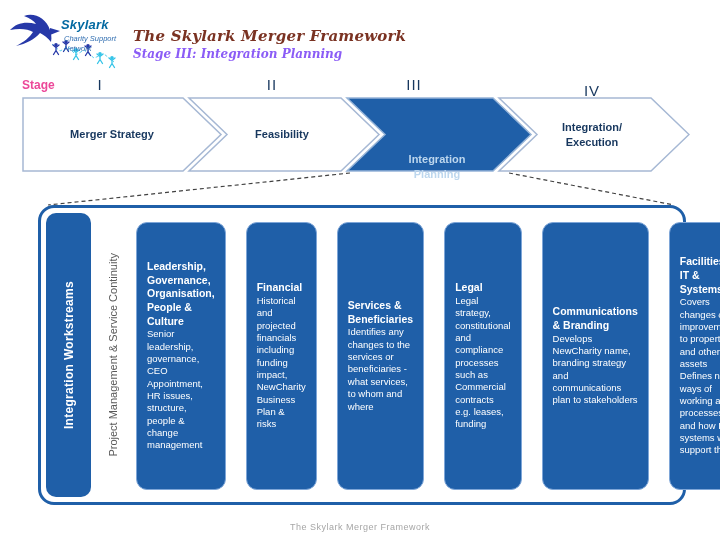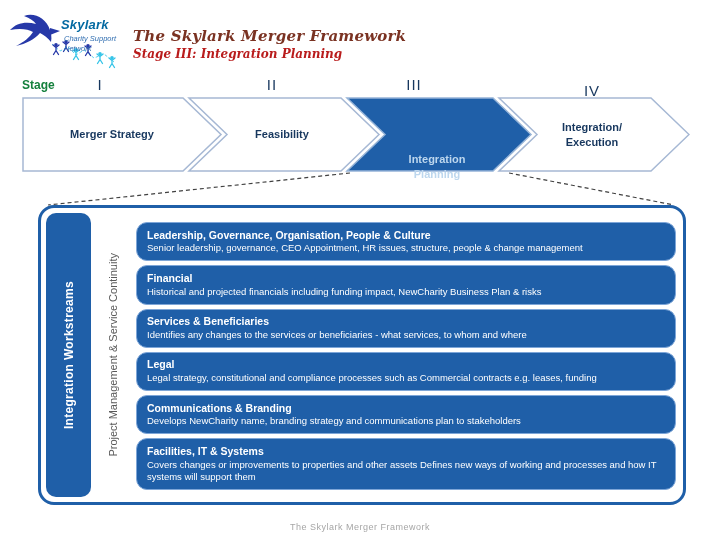--- a/index.html
+++ b/index.html
@@ -30,27 +30,27 @@
   .title {
     position: absolute; left: 133px; top: 27px;
     font-family: "DejaVu Serif", serif;
     font-weight: bold; font-style: italic;
     font-size: 15px; color: #7a3222; letter-spacing: .2px;
   }
   .subtitle {
     position: absolute; left: 133px; top: 47px;
     font-family: "DejaVu Serif", serif;
     font-weight: bold; font-style: italic;
-    font-size: 12px; color: #b91c1c;
+    font-size: 12px; color: #8b5cf6;
   }
 
   
   .stage-label {
     position: absolute; left: 22px; top: 78px;
-    font-size: 12px; font-weight: bold; color: #15803d;
+    font-size: 12px; font-weight: bold; color: #ec4899;
   }
   .numeral {
     position: absolute; top: 76px; width: 40px; text-align: center;
     font-size: 15px; color: #17375e; letter-spacing: 1px;
   }
   .n1 { left: 80px; } .n2 { left: 252px; } .n3 { left: 394px; } .n4 { left: 572px; margin-top: 6px; }
 
   
   .arrow-band { position: absolute; left: 22px; top: 97px; width: 668px; height: 93px; }
   .arrow-band svg { position: absolute; left: 0; top: 0; }
@@ -83,21 +83,21 @@
     color: #ffffff; font-weight: bold; font-size: 12px; letter-spacing: .3px;
   }
   .pm-col {
     position: absolute; left: 53px; top: 5px; width: 38px; height: 284px;
     display: flex; align-items: center; justify-content: center;
   }
   .pm-col .vtext { color: #595959; font-size: 11px; }
 
   .rows {
     position: absolute; left: 95px; top: 14px; right: 7px; bottom: 12px;
-    display: flex; flex-direction: column; gap: 4px;
+    display: flex; flex-direction: row; gap: 20px;
   }
   .row {
     flex: 1 1 auto;
     background: #1f5fa8; border: 1px solid #7ea6d8; border-radius: 11px;
     padding: 3px 10px;
     display: flex; flex-direction: column; justify-content: center;
     color: #ffffff;
   }
   .row-title { font-size: 10.5px; font-weight: bold; line-height: 1.3; }
   .row-desc  { font-size: 9.5px;  line-height: 1.3; }

